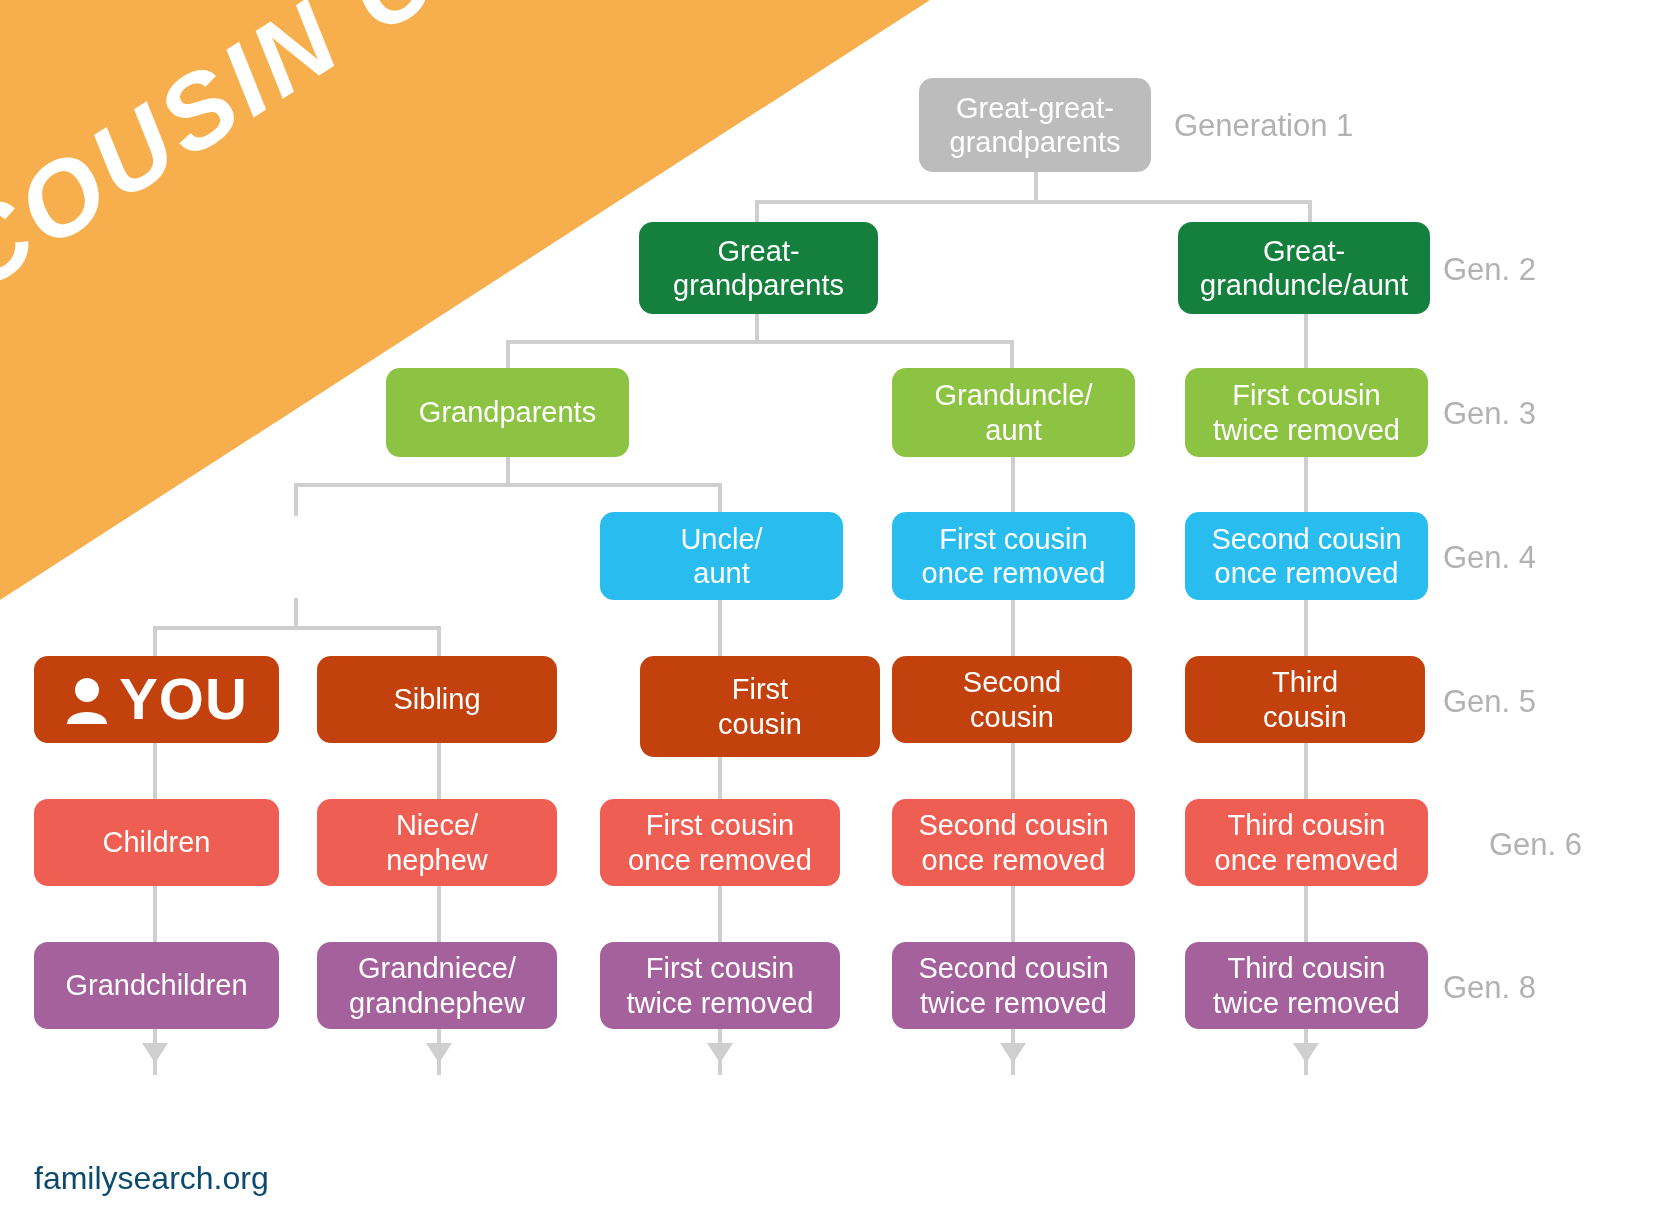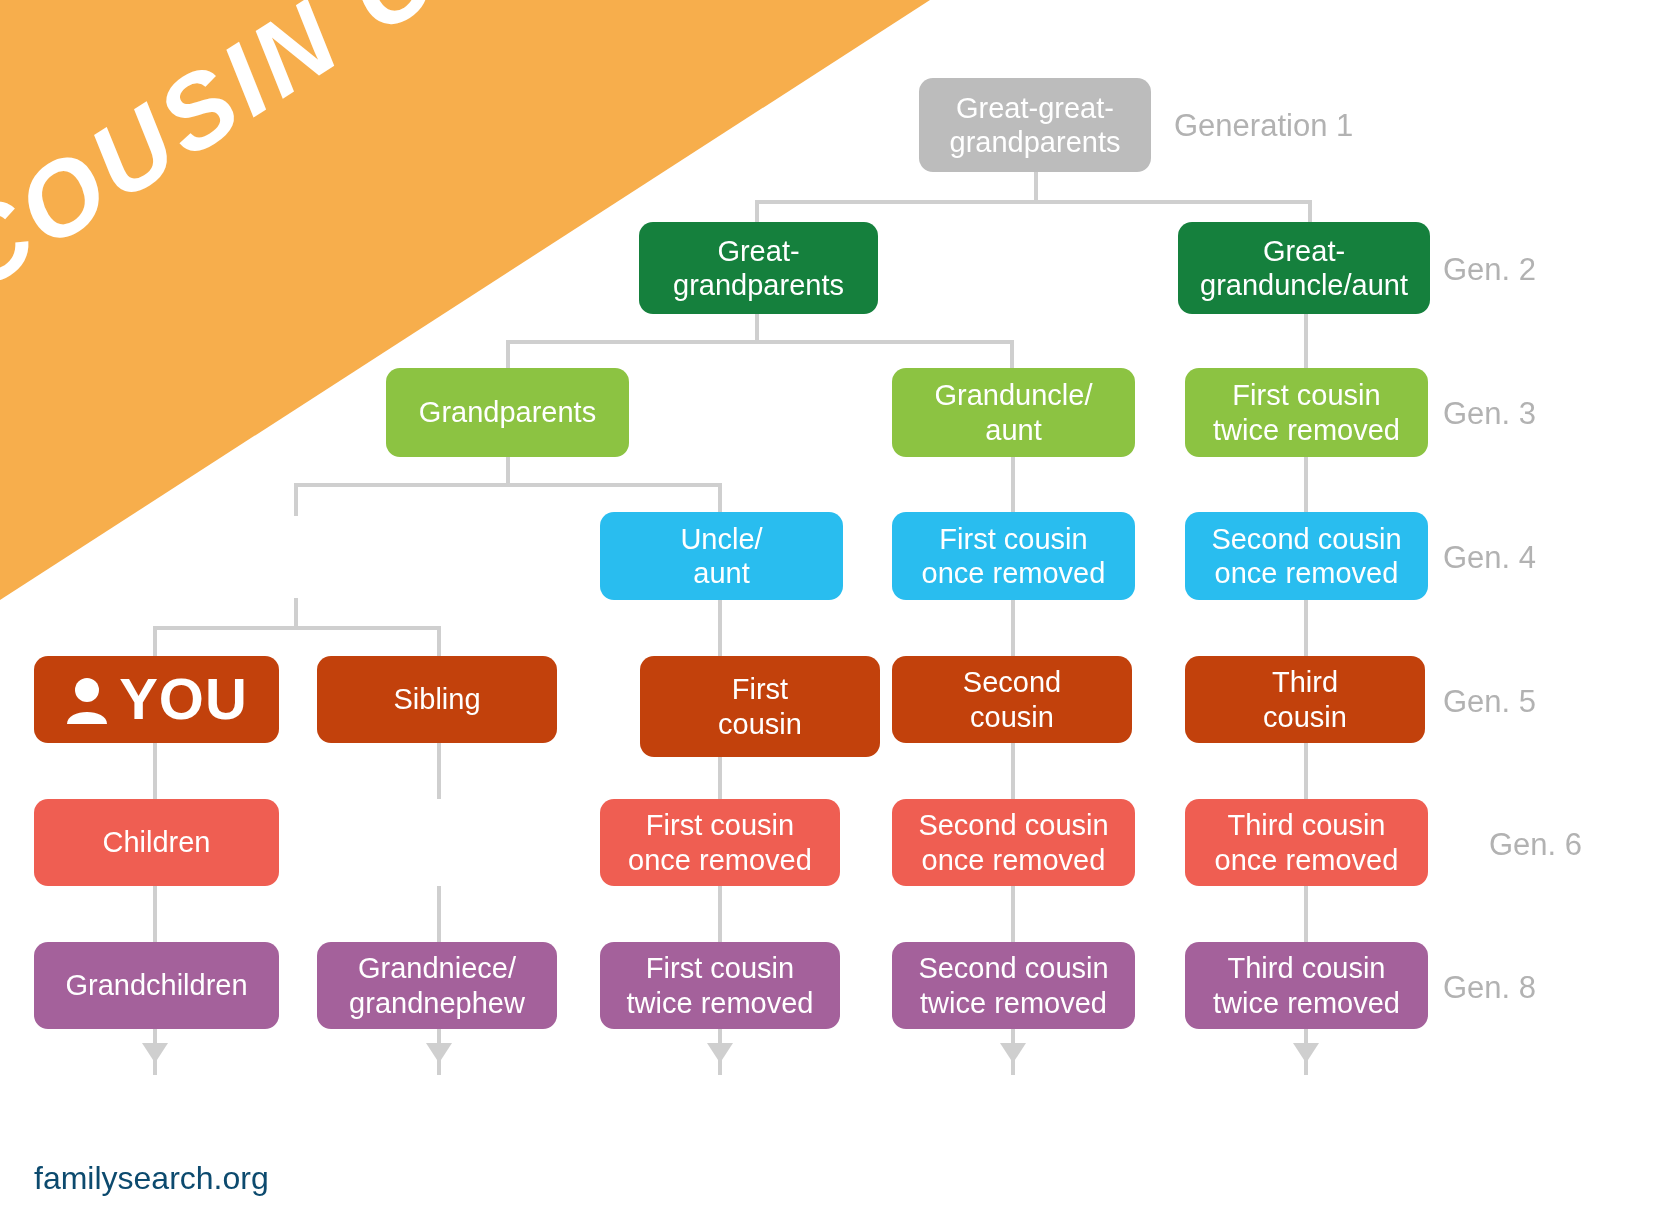--- a/index.html
+++ b/index.html
@@ -177,20 +177,22 @@
   </div>
   <div class="node g5" style="left:317px;top:656px;width:240px;height:87px;">Sibling</div>
   <div class="node g5" style="left:600px;top:656px;width:240px;height:101px;margin-left:40px;">First
 cousin</div>
   <div class="node g5" style="left:892px;top:656px;width:240px;height:87px;">Second
 cousin</div>
   <div class="node g5" style="left:1185px;top:656px;width:240px;height:87px;">Third
 cousin</div>
 
   <div class="node g6" style="left:34px;top:799px;width:245px;height:87px;">Children</div>
+  <div class="node g6" style="left:317px;top:799px;width:240px;height:87px;">Niece/
+nephew</div>
   <div class="node g6" style="left:600px;top:799px;width:240px;height:87px;">First cousin
 once removed</div>
   <div class="node g6" style="left:892px;top:799px;width:243px;height:87px;">Second cousin
 once removed</div>
   <div class="node g6" style="left:1185px;top:799px;width:243px;height:87px;">Third cousin
 once removed</div>
 
   <div class="node g7" style="left:34px;top:942px;width:245px;height:87px;">Grandchildren</div>
   <div class="node g7" style="left:317px;top:942px;width:240px;height:87px;text-align:center;">Grandniece/
 grandnephew</div>

